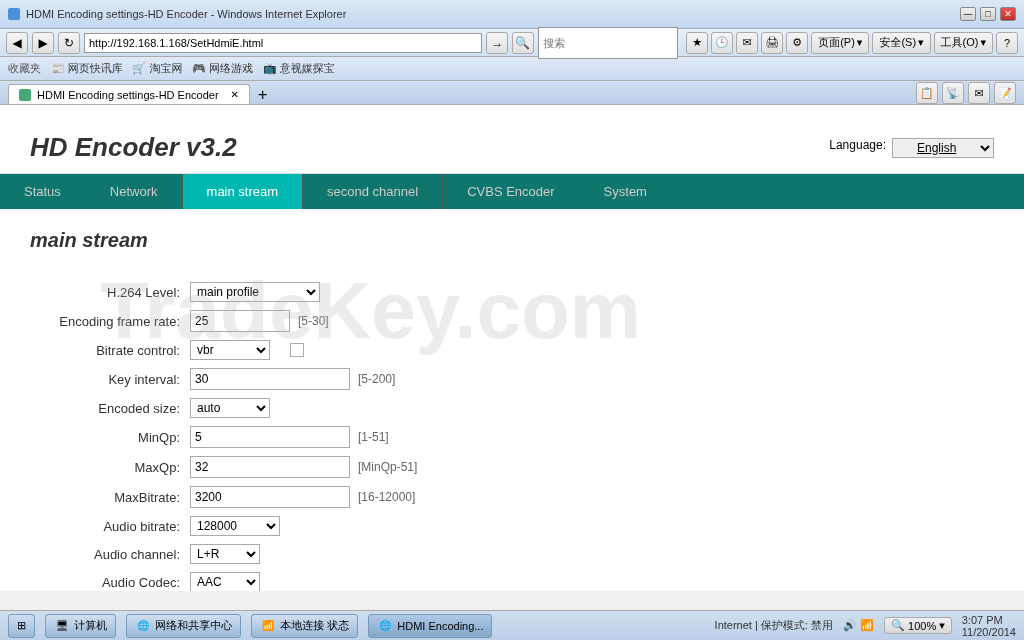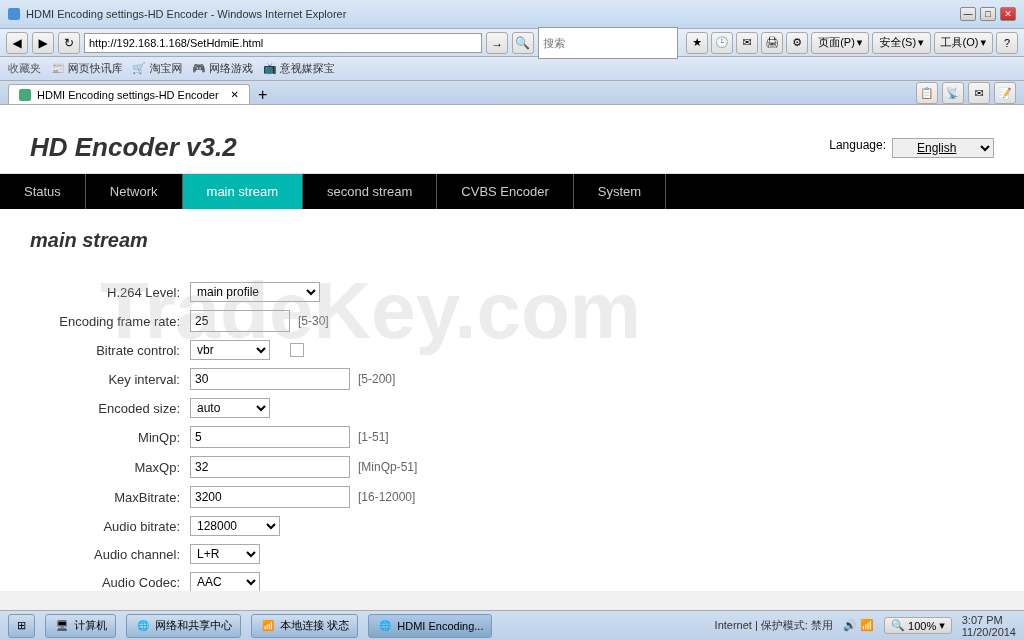--- a/index.html
+++ b/index.html
@@ -79,21 +79,21 @@
       align-items: center;
       justify-content: space-between;
       border-bottom: 1px solid #e0e0e0;
       margin-top: 12px;
     }
     .page-title { font-size: 26px; font-weight: bold; color: #333; font-style: italic; }
     .language-selector { display: flex; align-items: flex-start; gap: 6px; font-size: 12px; }
     .lang-select { font-size: 12px; border: 1px solid #aaa; padding: 1px 20px; text-decoration: underline; }
 
     .nav-tabs {
-      background: #000000;
+      background: #0f766e;
       display: flex;
       padding: 0 0;
     }
     .nav-tab {
       padding: 10px 24px;
       color: #ccc;
       cursor: pointer;
       font-size: 13px;
       border-right: 1px solid #555;
     }
@@ -269,21 +269,21 @@
         <select class="lang-select">
           <option>English</option>
         </select>
       </div>
     </div>
 
     <div class="nav-tabs">
       <div class="nav-tab">Status</div>
       <div class="nav-tab">Network</div>
       <div class="nav-tab active">main stream</div>
-      <div class="nav-tab">second stream</div>
+      <div class="nav-tab">second channel</div>
       <div class="nav-tab">CVBS Encoder</div>
       <div class="nav-tab">System</div>
     </div>
 
     <div class="content-area">
       <div class="section-title">main stream</div>
 
       <div class="form-table">
 
         <div class="form-row">

